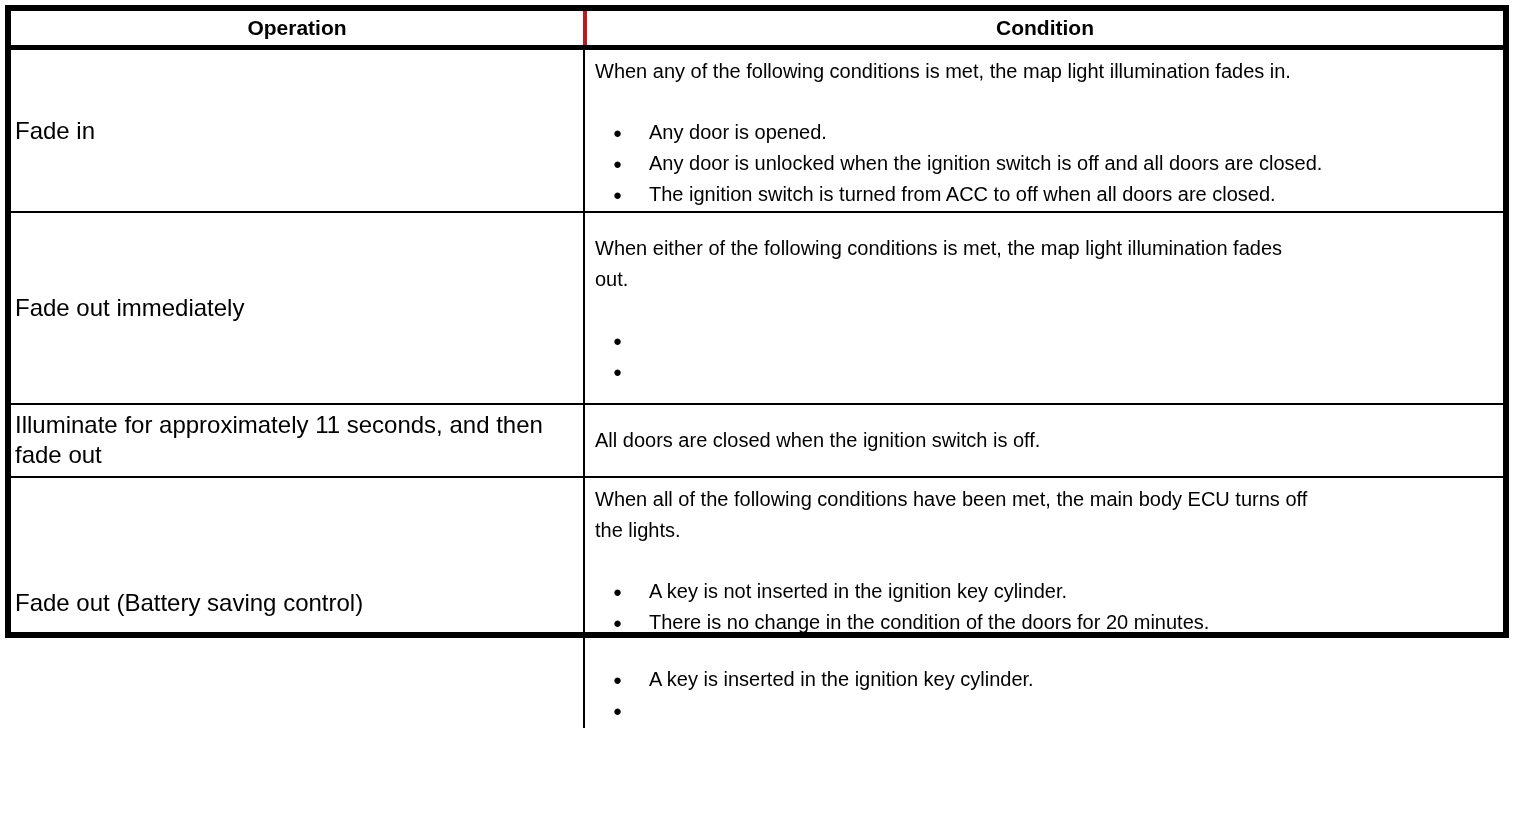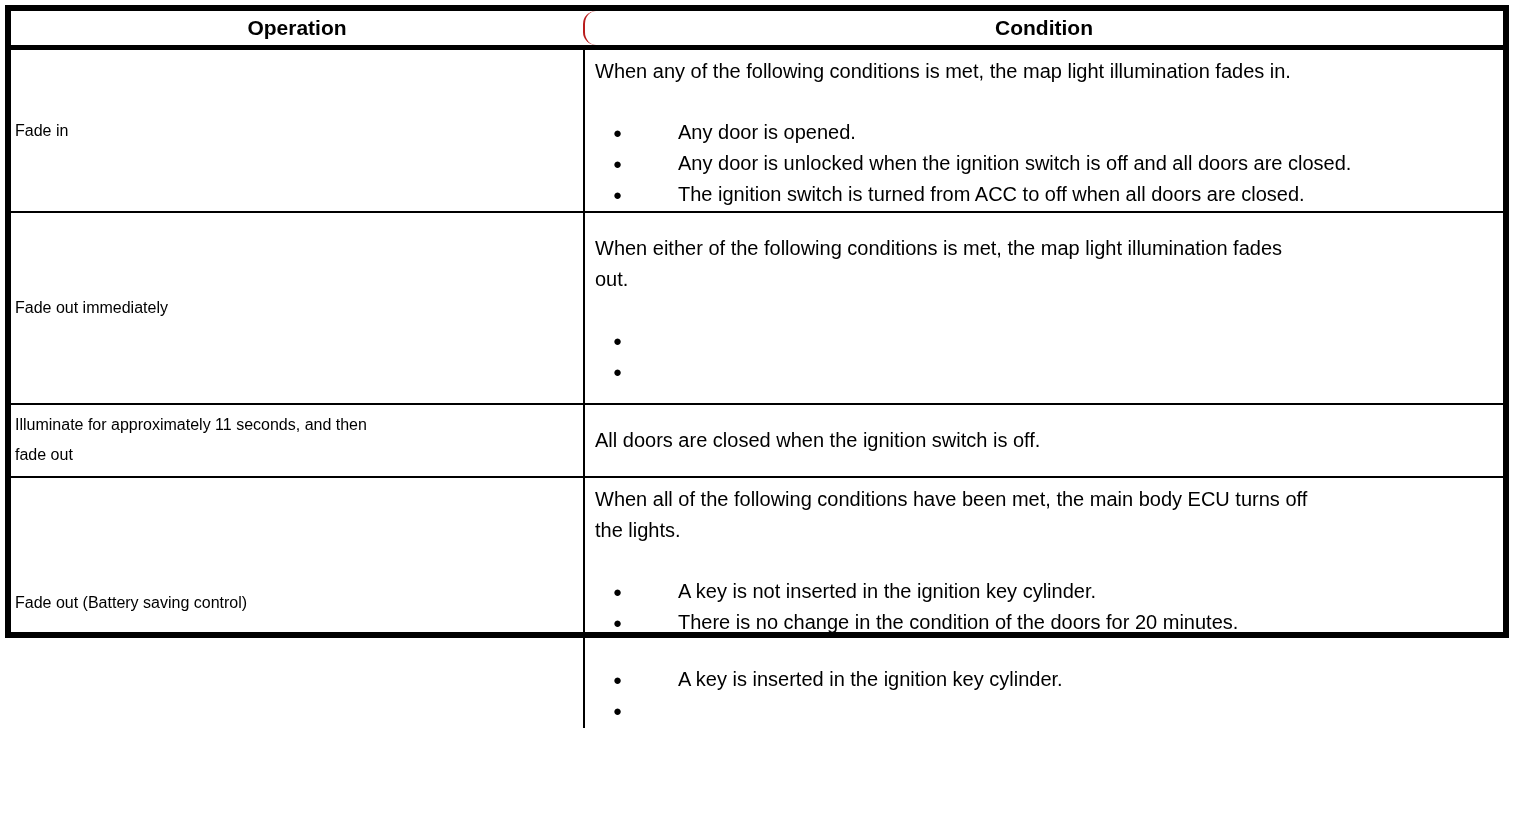--- a/index.html
+++ b/index.html
@@ -45,26 +45,26 @@
   .row-2 { height: 190px; }
   .row-3 { height: 71px; }
   .row-4 { flex: 1 1 auto; }
   .hcell {
     display: flex;
     align-items: center;
     justify-content: center;
     font-size: 21px;
     font-weight: bold;
   }
-  .hcell.cond { border-left: 2px solid #b91c1c; border-radius: 13px; }
+  .hcell.cond { border-left: 4px solid #b91c1c; }
   .op-cell {
     display: flex;
     align-items: center;
     padding: 2px 6px 3px 4px;
-    font-size: 16px;
+    font-size: 24px;
     line-height: 30px;
     white-space: pre-wrap;
   }
   .cond-cell {
     border-left: 2px solid #000000;
     display: flex;
     flex-direction: column;
     justify-content: center;
     padding: 2px 10px 2px 6px;
     font-size: 20px;
@@ -86,21 +86,20 @@
   }
   .bullet-glyph {
     flex: 0 0 auto;
     width: 12px;
     margin-right: 24px;
     font-size: 15px;
     line-height: 31px;
   }
   .li-text {
     white-space: pre-wrap;
-    margin-left: 29px;
   }
 </style>
 </head>
 <body>
 
 <div class="page">
   <div class="tbl">
 
     <div class="row header">
       <div class="hcell op">Operation</div>

